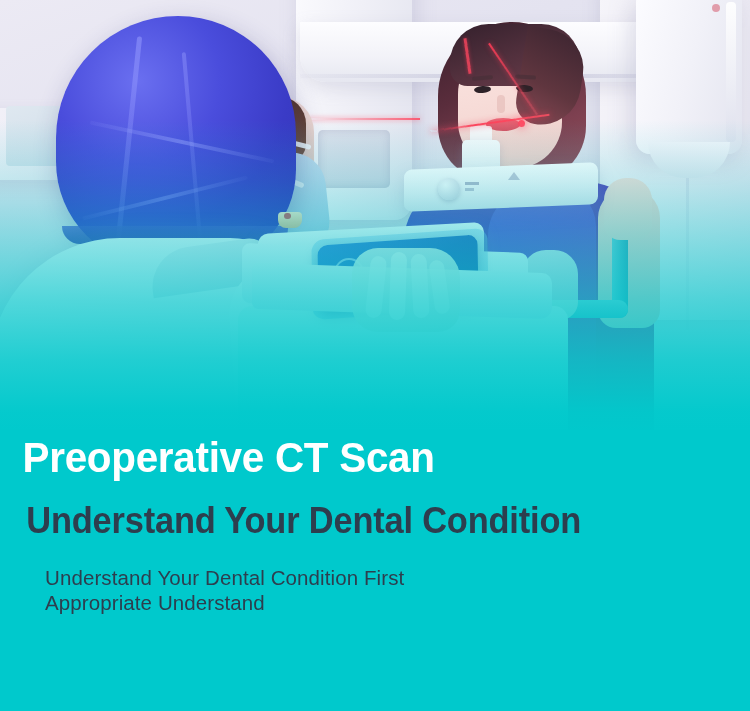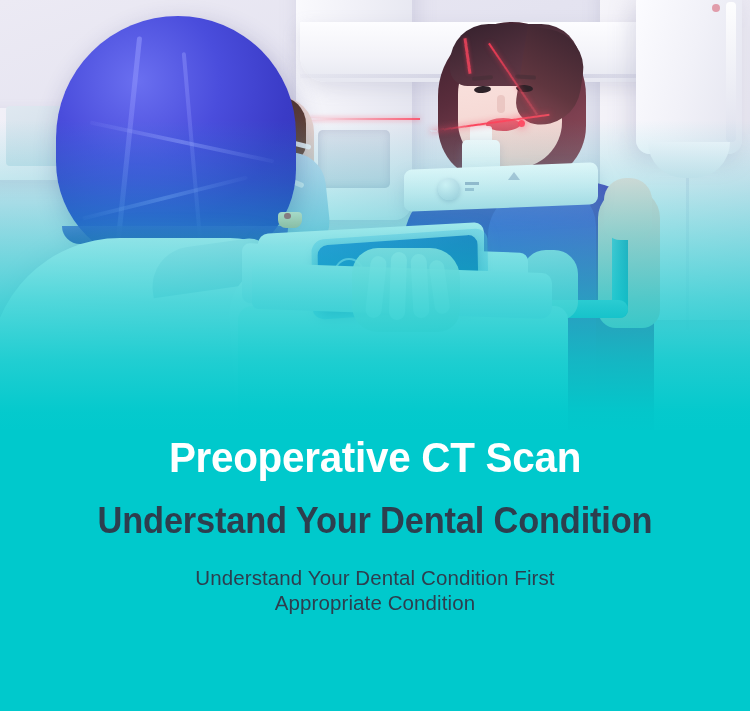--- a/index.html
+++ b/index.html
@@ -428,21 +428,20 @@
     pointer-events:none;
   }
   .overlay-solid {
     position:absolute; left:0; top:430px; width:750px; height:281px;
     background:#00c9cc;
   }
 
   
   .text-block {
     position:absolute; left:0; top:436px; width:750px;
-    text-align:center;
   }
   .title {
     font-size:43px;
     font-weight:700;
     color:#ffffff;
     letter-spacing:-0.3px;
     line-height:1.0;
     font-stretch:condensed;
     font-family:"Liberation Sans Narrow","Liberation Sans", sans-serif;
     transform:scaleX(0.94);
@@ -458,21 +457,21 @@
     transform:scaleX(0.93);
   }
   .body-copy {
     margin-top:26px;
     font-size:20.5px;
     font-weight:400;
     color:#2d3e4e;
     line-height:25px;
     letter-spacing:0.1px;
   }
-  .body-copy .line { display:block; }
+  .body-copy .line { display:block;padding-left:45px; }
 </style>
 </head>
 <body>
 
 <div class="banner">
 
   <div class="photo">
 
     <div class="wall-back"></div>
     <div class="wall-right-panel"></div>
@@ -561,17 +560,17 @@
   <div class="overlay"></div>
   <div class="overlay-solid"></div>
 
   <div class="text-block">
     <div class="title">Preoperative CT Scan</div>
 
     <div class="subtitle">Understand Your Dental Condition</div>
 
     <div class="body-copy">
       <span class="line">Understand Your Dental Condition First</span>
-      <span class="line">Appropriate Condition</span>
+      <span class="line">Appropriate Understand</span>
     </div>
   </div>
 
 </div>
 
 </body></html>

